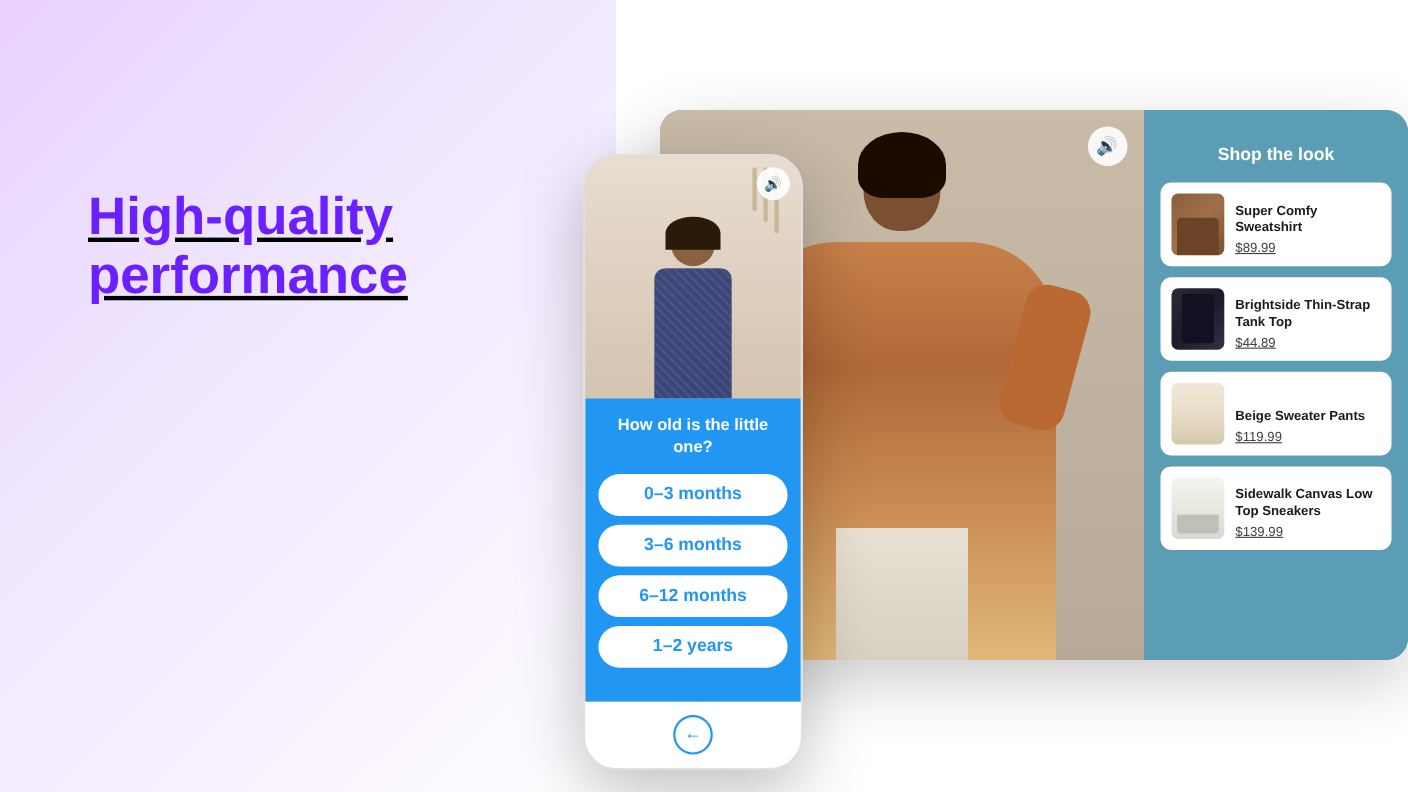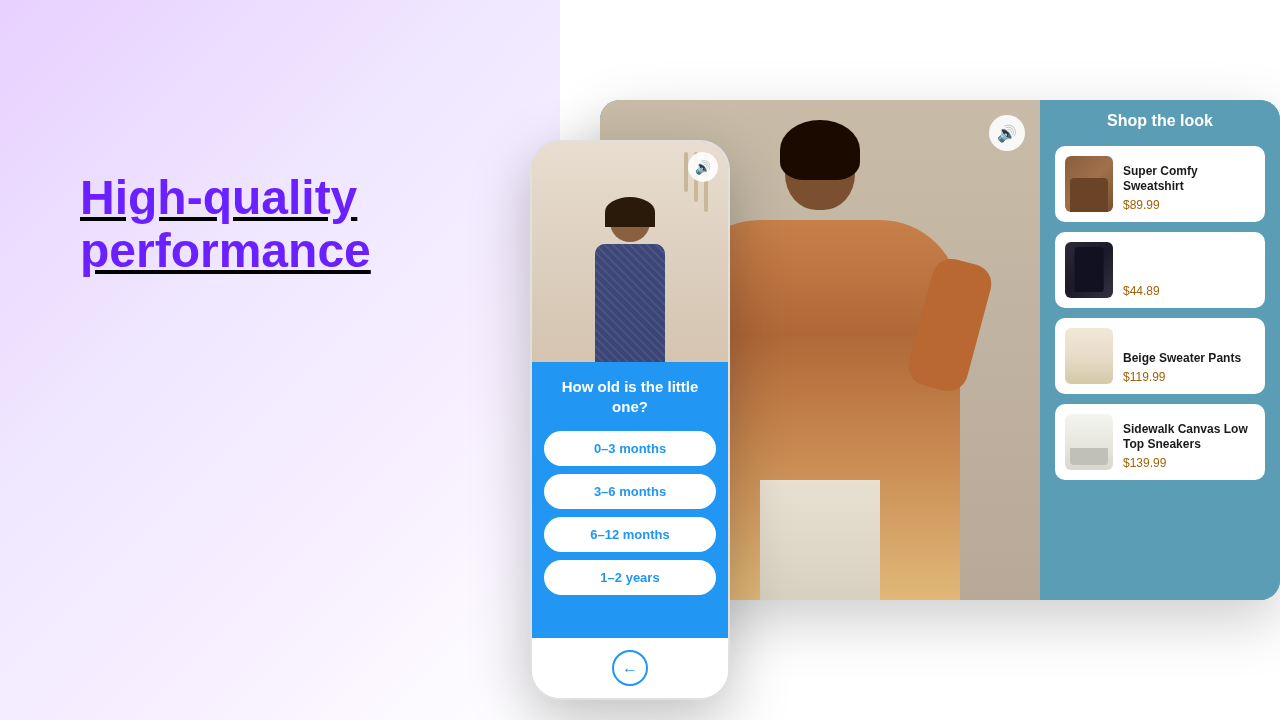--- a/index.html
+++ b/index.html
@@ -90,21 +90,21 @@
       align-items: center;
       justify-content: center;
       cursor: pointer;
       z-index: 5;
     }
 
     
     .shop-panel {
       width: 240px;
       background: #5a9db5;
-      padding: 12px 15px;
+      padding: 32px 15px;
       flex-shrink: 0;
     }
 
     .shop-title {
       color: white;
       font-size: 16px;
       font-weight: 700;
       text-align: center;
       margin-bottom: 16px;
     }
@@ -180,21 +180,22 @@
     .product-name {
       font-size: 12px;
       font-weight: 600;
       color: #1a1a1a;
       line-height: 1.3;
       margin-bottom: 3px;
     }
 
     .product-price {
       font-size: 12px;
-      color: #a16207;
+      color: #404040;
+      text-decoration: underline;
     }
 
     
     .phone {
       position: absolute;
       top: 140px;
       left: 30px;
       width: 200px;
       height: 560px;
       background: white;
@@ -294,21 +295,21 @@
       margin-bottom: 15px;
       line-height: 1.3;
     }
 
     .quiz-option {
       width: 100%;
       background: white;
       border-radius: 25px;
       padding: 10px 15px;
       text-align: center;
-      font-size: 13px;
+      font-size: 16px;
       color: #2196f3;
       font-weight: 600;
       margin-bottom: 8px;
       cursor: pointer;
     }
 
     .phone-bottom {
       background: white;
       height: 60px;
       display: flex;
@@ -382,20 +383,21 @@
           <div class="product-card">
             <div class="product-thumb thumb-sweatshirt"></div>
             <div class="product-info">
               <div class="product-name">Super Comfy Sweatshirt</div>
               <div class="product-price">$89.99</div>
             </div>
           </div>
           <div class="product-card">
             <div class="product-thumb thumb-tanktop"></div>
             <div class="product-info">
+              <div class="product-name">Brightside Thin-Strap Tank Top</div>
               <div class="product-price">$44.89</div>
             </div>
           </div>
           <div class="product-card">
             <div class="product-thumb thumb-pants"></div>
             <div class="product-info">
               <div class="product-name">Beige Sweater Pants</div>
               <div class="product-price">$119.99</div>
             </div>
           </div>

